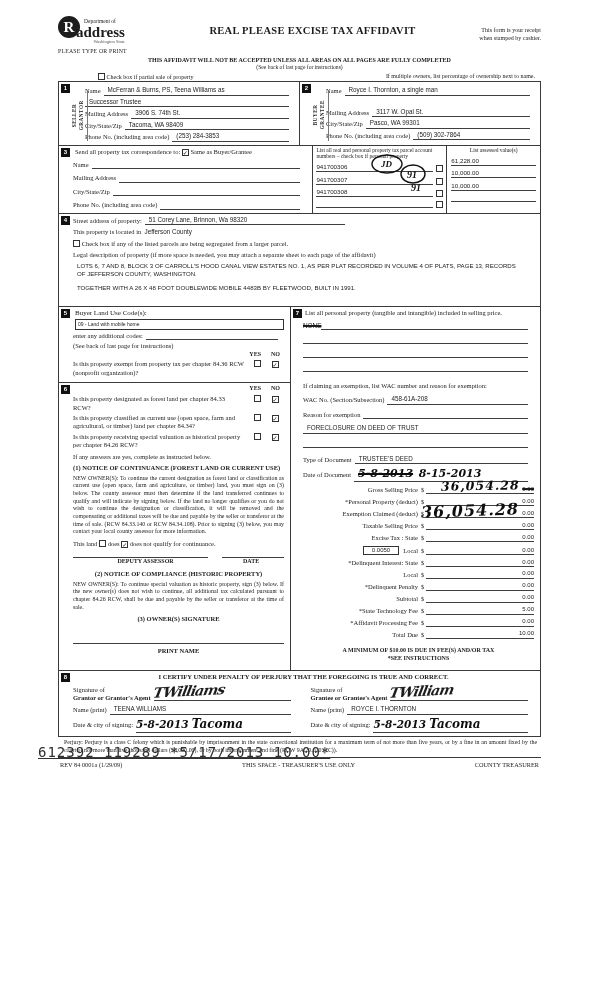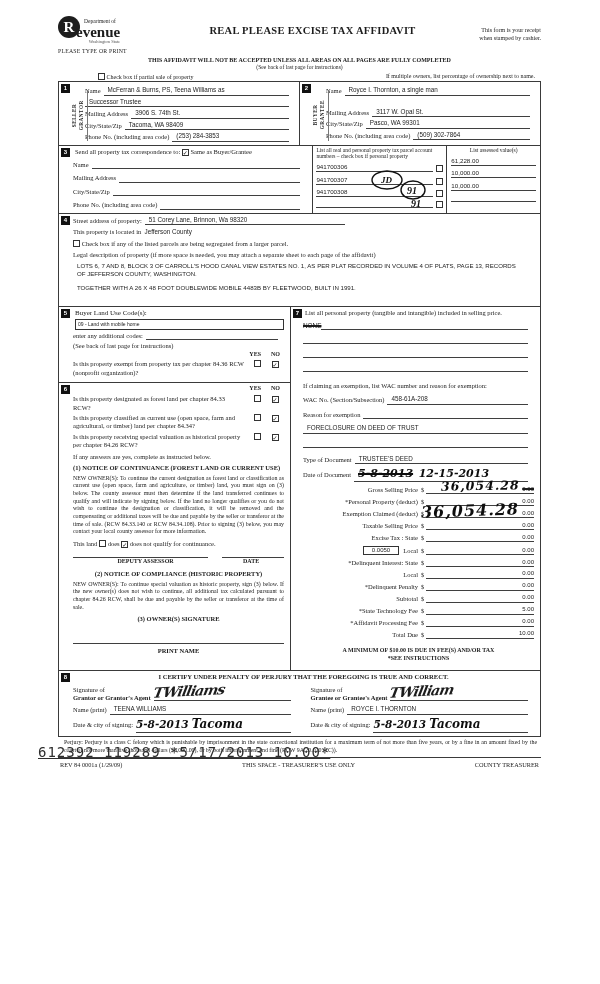--- a/index.html
+++ b/index.html
@@ -106,21 +106,21 @@
 
 <div class="page">
 <div class="form">
 
   <div class="hdr">
     <div class="logo-block">
       <div class="logo-row">
         <div class="logo-circle">R</div>
         <div class="logo-text">
           <div class="dept">Department of</div>
-          <div class="revenue-word">evenue</div>
+          <div class="revenue-word">address</div>
           <div class="tagline">Washington State</div>
         </div>
       </div>
       <div class="please-type">PLEASE TYPE OR PRINT</div>
     </div>
     <div class="title-block">
       <div class="main-title">REAL PLEASE EXCISE TAX AFFIDAVIT</div>
     </div>
     <div class="receipt-note">
       <div>This form is your receipt</div>
@@ -231,21 +231,21 @@
             </div>
         <div class="prow">
               <span class="pnum">941700308</span>
               <span class="cb"></span>
             </div>
         <div class="prow">
               <span class="pnum"></span>
               <span class="cb"></span>
             </div>
 
-        <div class="annot" style="left:56px; top:8px; width:70px; height:40px;margin-top:16px;">
+        <div class="annot" style="left:56px; top:8px; width:70px; height:40px;">
           <svg width="70" height="40" viewBox="0 0 70 40">
             <ellipse cx="18" cy="10" rx="15" ry="9" fill="none" stroke="#111" stroke-width="1.4"></ellipse>
             <text x="12" y="13" font-size="9" font-style="italic" font-weight="bold" fill="#111">JD</text>
             <ellipse cx="44" cy="20" rx="12" ry="9" fill="none" stroke="#111" stroke-width="1.4"></ellipse>
             <text x="38" y="24" font-size="10" font-style="italic" font-weight="bold" fill="#111">91</text>
             <text x="42" y="37" font-size="10" font-style="italic" font-weight="bold" fill="#111">91</text>
           </svg>
         </div>
       </div>
       <div class="assess-col">
@@ -373,21 +373,21 @@
           </div>
       <div class="fldrow" style="margin-top:6px;">
             <span class="line"></span>
           </div>
       <div class="fldrow" style="margin-top:7px;">
             <span class="lab">Type of Document</span>
             <span class="line"><span class="val">TRUSTEE'S DEED</span></span>
           </div>
       <div class="fldrow" style="margin-top:3px; align-items:center;">
             <span class="lab">Date of Document</span>
-            <span class="line" style="min-height:12px;"><span class="hand hand-date strike">5-8-2013</span> <span class="hand hand-date">12-15-2013</span></span>
+            <span class="line" style="min-height:12px;"><span class="hand hand-date strike">5-8-2013</span> <span class="hand hand-date">8-15-2013</span></span>
           </div>
 
       <div class="money">
         <div class="mrow">
               <span class="mlabel">Gross Selling Price</span>
               <span class="dollar">$</span>
               <span class="mline"><span class="strike">0.00</span></span>
               <span class="hand hand-gross">36,054.28</span>
             </div>
         <div class="mrow">

